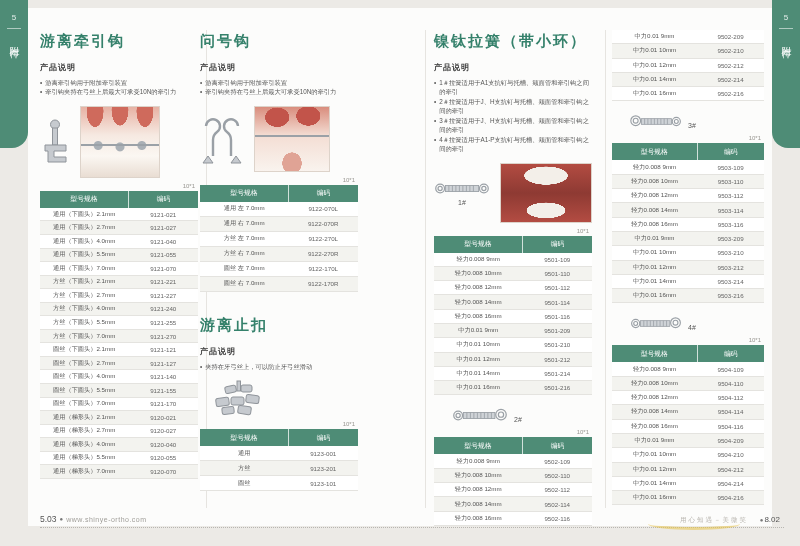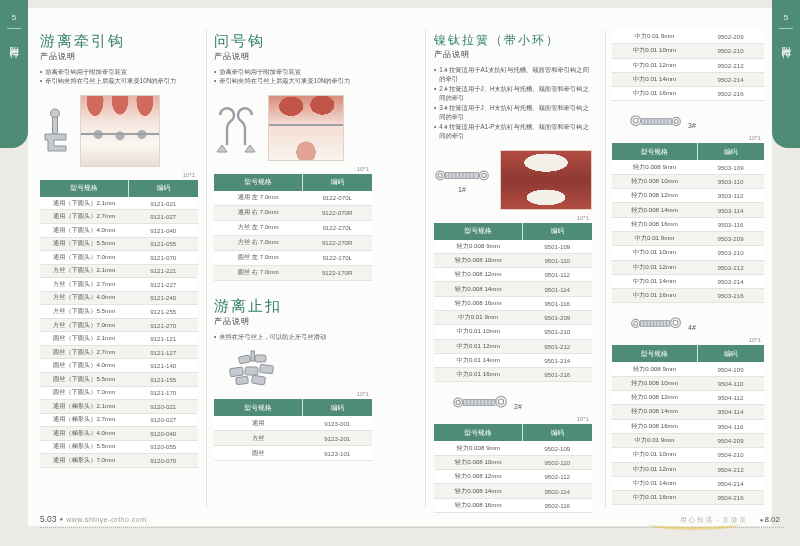--- a/index.html
+++ b/index.html
@@ -8,27 +8,27 @@
   
   .tab{position:absolute;top:0;width:28px;height:148px;background:#4e8c76;display:flex;flex-direction:column;align-items:center;z-index:5}
   .tab.left{left:0;border-radius:0 0 16px 0}
   .tab.right{right:0;border-radius:0 0 0 16px}
   .tab .num{margin-top:13px;font-size:8px;color:rgba(255,255,255,.85)}
   .tab .sep{width:14px;border-top:1px solid rgba(255,255,255,.55);margin-top:6px}
   .tab .vlabel{margin-top:9px;writing-mode:vertical-rl;font-size:10px;letter-spacing:3px;color:#fff}
   
   .col{position:absolute;top:0}
   #col1{left:12px;width:158px}
-  #col2{left:186px;width:158px}
+  #col2{left:172px;width:158px}
   #col3{left:406px;width:158px}
   #col4{left:584px;width:152px}
   .vdiv{position:absolute;top:22px;height:478px;width:1px;background:#e6e4e0}
-  .sec-title{margin-top:24px;font-size:15px;font-weight:normal;color:#35816b;letter-spacing:2px;white-space:nowrap}
-  .sec-title.sub{margin-top:16px}
-  .desc-title{margin-top:0;font-size:8px;font-weight:normal;color:#3a3a3a;letter-spacing:1px}
+  .sec-title{margin-top:24px;font-size:15px;font-weight:bold;color:#35816b;letter-spacing:2px;white-space:nowrap}
+  .sec-title.sub{margin-top:24px}
+  .desc-title{margin-top:11px;font-size:8px;font-weight:bold;color:#3a3a3a;letter-spacing:1px}
   .bullets{margin-top:5px}
   .bullet{font-size:6.3px;color:#555;line-height:1.5;display:flex}
   .bullet::before{content:"•";margin-right:3px;color:#555}
   .imgrow{display:flex;align-items:center;gap:10px;margin-top:9px}
   .qty{font-size:6px;color:#979590;text-align:right;margin:5px 3px 2px 0}
   
   .thead{display:flex;background:#4e8c76;color:#fff;font-size:6.8px;text-align:center;align-items:stretch;height:17px}
   .thead>div{display:flex;align-items:center;justify-content:center}
   .h1{width:56%;border-right:1px solid rgba(255,255,255,.75)}
   .h2{width:44%}
@@ -286,21 +286,21 @@
             </div>
             <div class="trow">
               <div class="c1">圆丝</div>
               <div class="c2">9123-101</div>
             </div>
           </div>
       </div>
     </div>
 
     <div class="col" id="col3">
-      <div class="sec-title" style="font-size:12px">镍钛拉簧（带小环）</div>
+      <div class="sec-title" style="font-size:15px">镍钛拉簧（带小环）</div>
       <div class="desc-title">产品说明</div>
       <div class="bullets">
         <div class="bullet">1＃拉簧适用于A1支抗钉与托槽、颊面管和牵引钩之间的牵引</div>
         <div class="bullet">2＃拉簧适用于J、H支抗钉与托槽、颊面管和牵引钩之间的牵引</div>
         <div class="bullet">3＃拉簧适用于J、H支抗钉与托槽、颊面管和牵引钩之间的牵引</div>
         <div class="bullet">4＃拉簧适用于A1-P支抗钉与托槽、颊面管和牵引钩之间的牵引</div>
       </div>
       <div class="imgrow">
         <div class="spring-stack">
           <svg width="56" height="17" viewBox="0 0 64 18">

